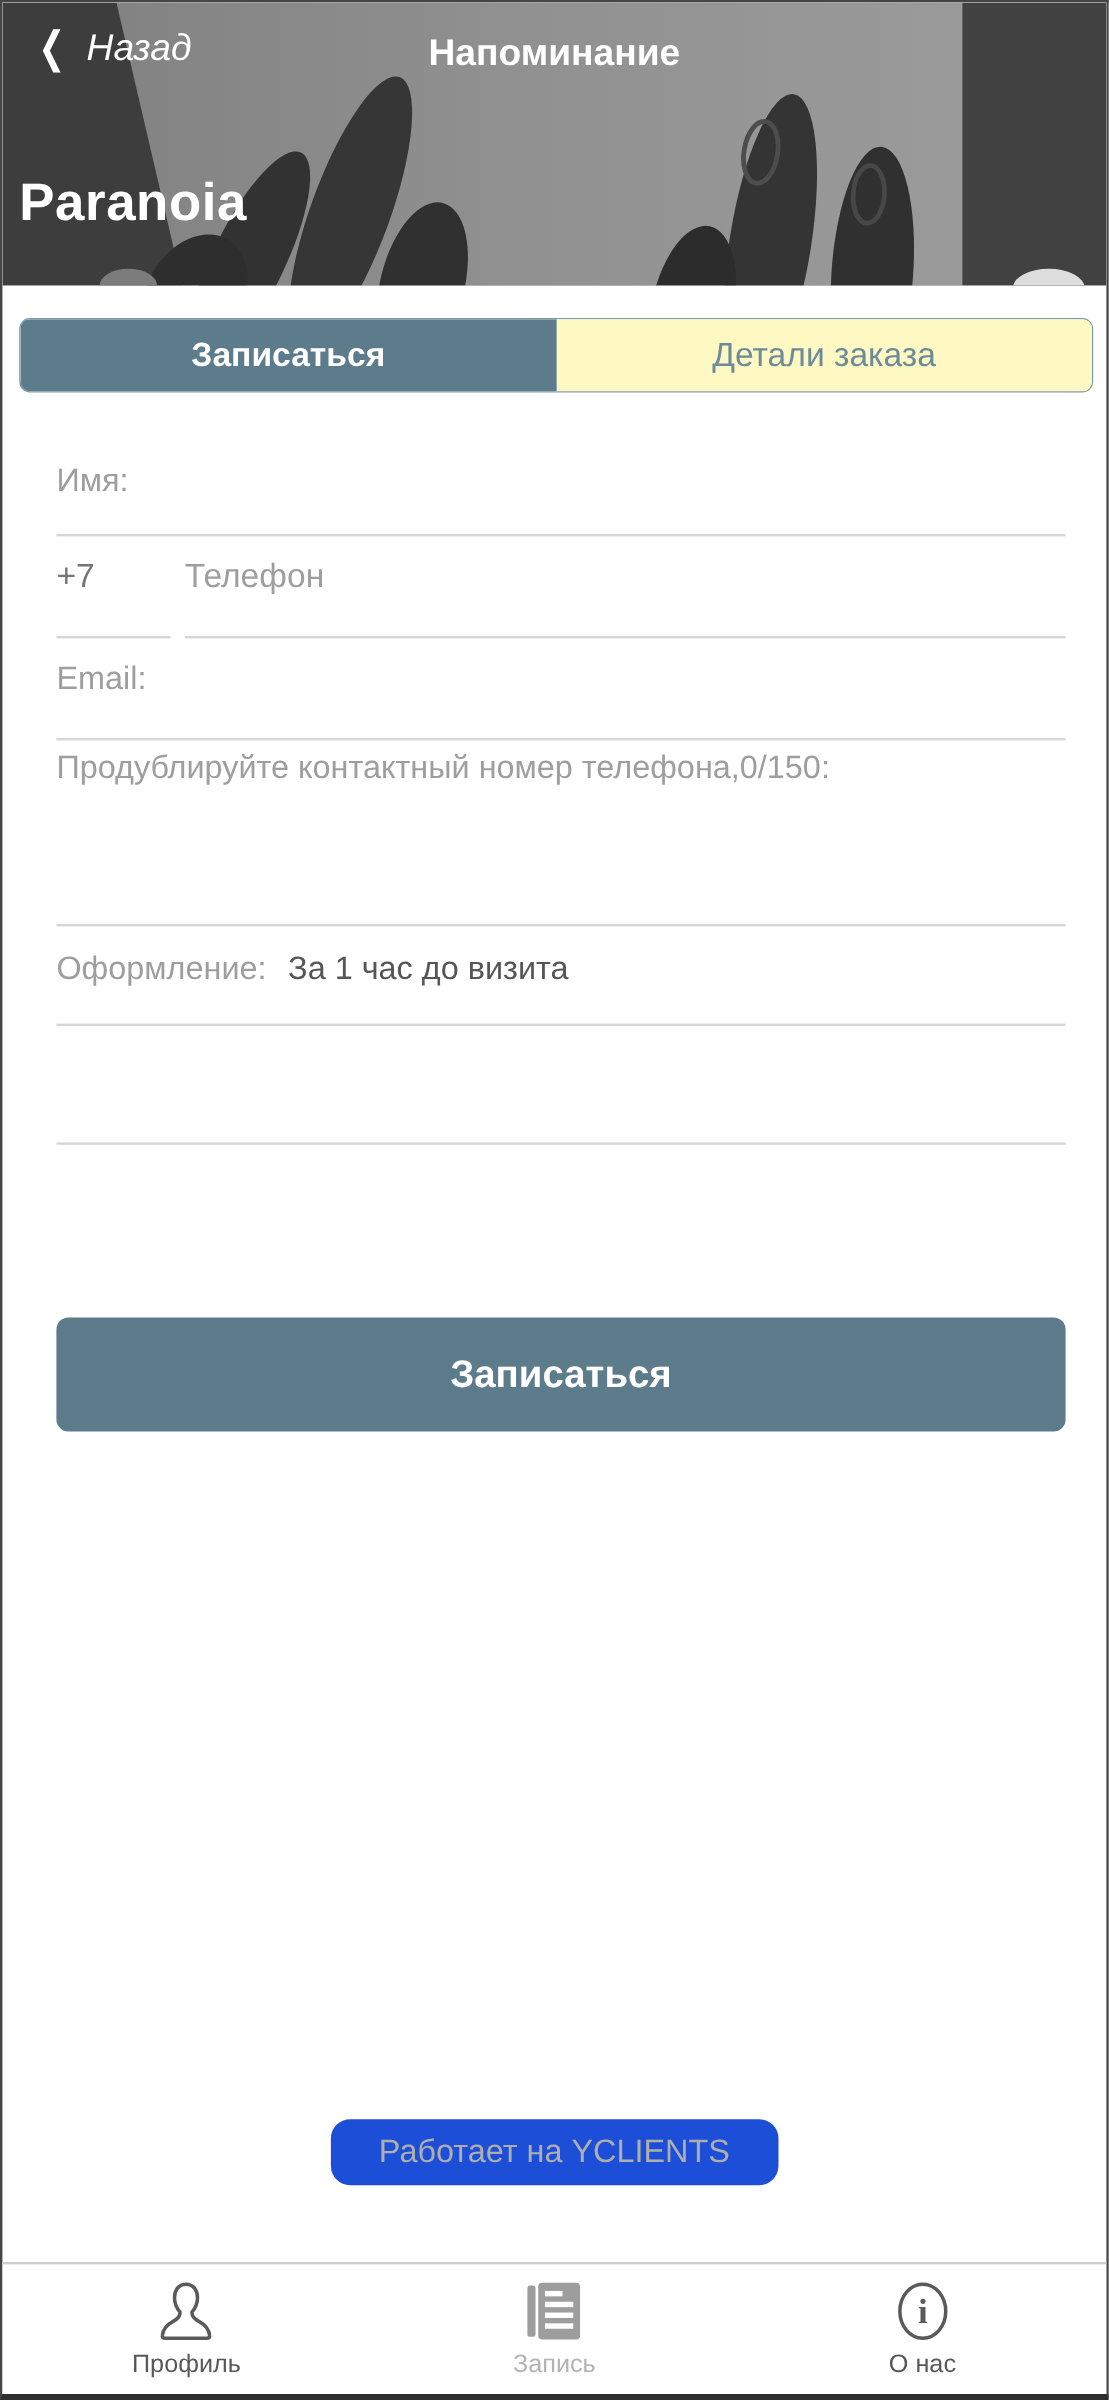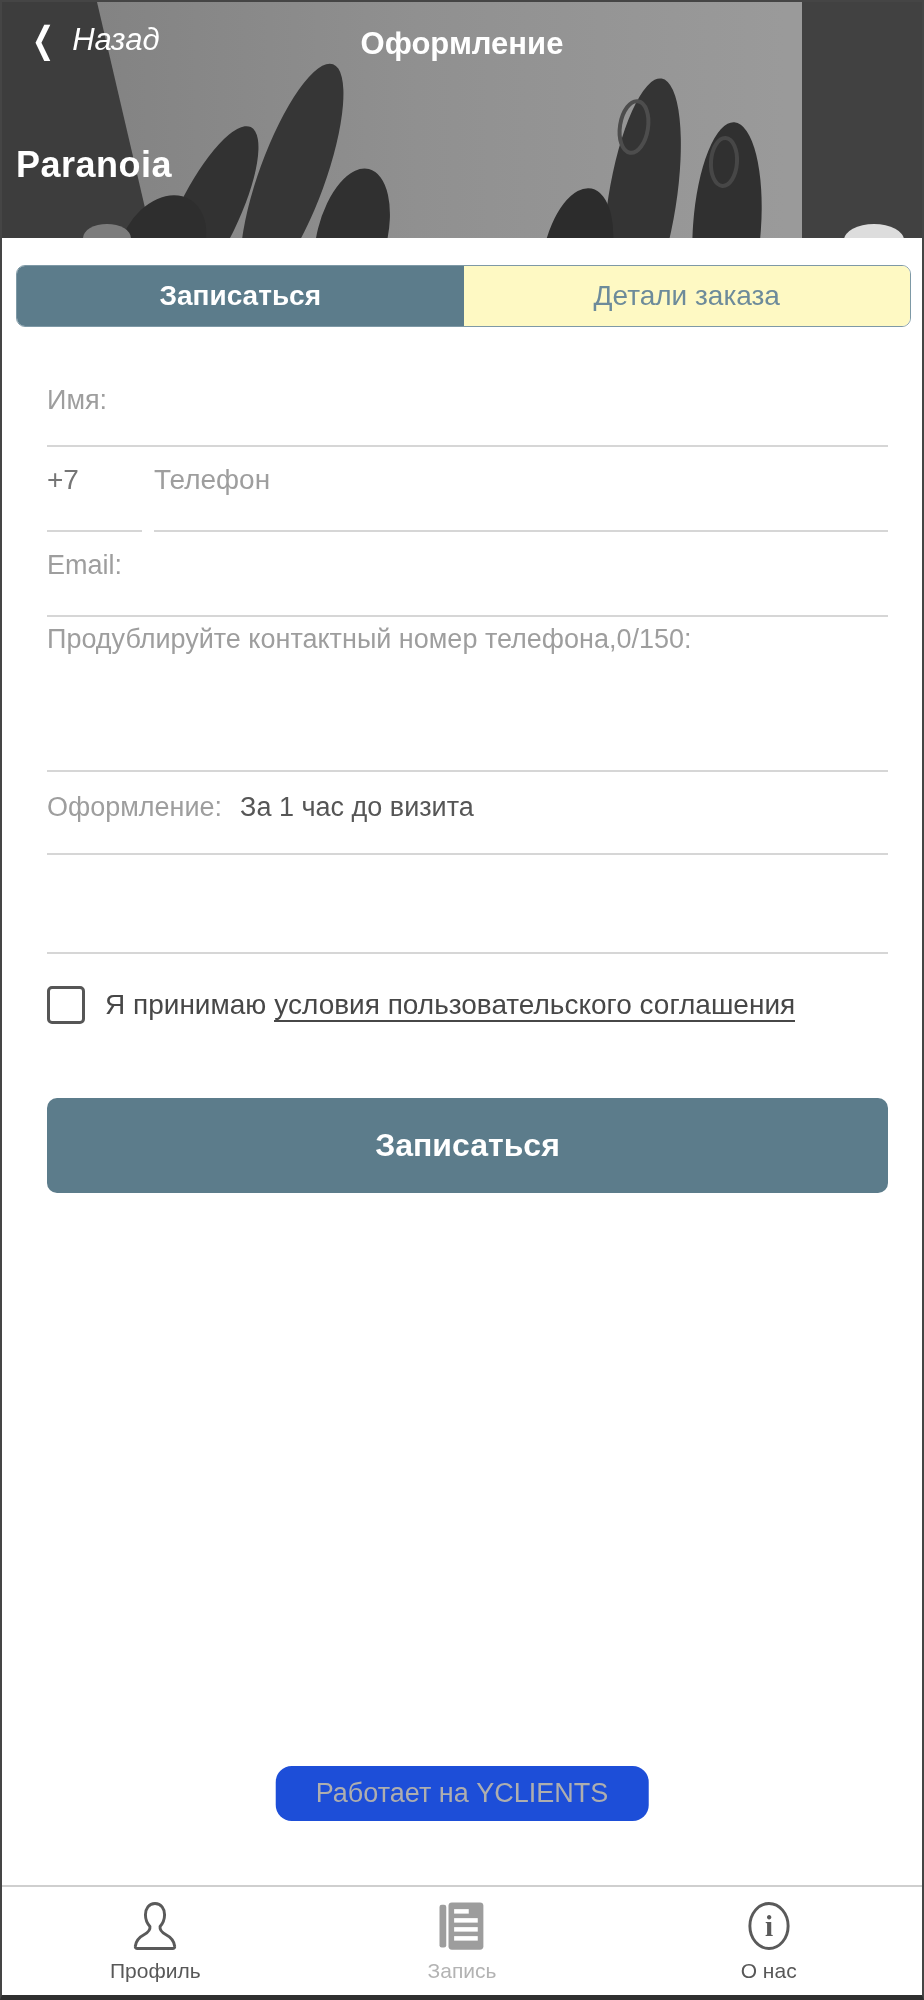--- a/index.html
+++ b/index.html
@@ -7,21 +7,21 @@
     position:relative;width:924px;height:2000px;margin:0 auto;background:#ffffff;
     border:2px solid #454545;border-bottom:5px solid #2f2f2f;box-sizing:border-box;overflow:hidden;
   }
   
   .header{position:absolute;left:0;top:0;width:920px;height:236px;overflow:hidden;background:#8e8e8e;}
   .header svg{position:absolute;left:0;top:0;}
   .back-btn{position:absolute;left:26px;top:20px;display:flex;align-items:center;gap:14px;color:#ffffff;cursor:pointer;}
   .back-chevron{font-size:36px;line-height:36px;font-weight:700;transform:scaleX(.75);}
   .back-label{font-size:31px;font-style:italic;}
   .header-title{position:absolute;left:0;top:24px;width:100%;text-align:center;color:#ffffff;font-size:31px;font-weight:700;}
-  .brand{position:absolute;left:14px;top:142px;color:#ffffff;font-size:36px;font-weight:700;letter-spacing:.5px;}
+  .brand{position:absolute;left:14px;top:142px;color:#ffffff;font-size:44px;font-weight:700;letter-spacing:.5px;}
   
   .tabs{position:absolute;left:14px;right:11px;top:263px;height:62px;display:flex;border:1px solid #7e99a6;border-radius:9px;overflow:hidden;box-sizing:border-box;}
   .tab{flex:1;display:flex;align-items:center;justify-content:center;font-size:28px;cursor:pointer;}
   .tab.active{background:#5c7c8b;color:#ffffff;font-weight:700;}
   .tab.inactive{background:#fef9c3;color:#6d8b9a;}
   
   .flabel{position:absolute;left:45px;font-size:27px;color:#9e9e9e;}
   .fline{position:absolute;left:45px;right:34px;height:2px;background:#d6d6d6;}
   .fline.short{right:auto;width:95px;}
   .fline.indent{left:152px;}
@@ -77,21 +77,21 @@
       <ellipse cx="722" cy="160" rx="13" ry="24" fill="none" stroke="#474747" stroke-width="4" transform="rotate(4 722 160)"></ellipse>
 
       <ellipse cx="105" cy="236" rx="24" ry="14" fill="#7c7c7c"></ellipse>
       <ellipse cx="872" cy="238" rx="30" ry="16" fill="#dddddd"></ellipse>
     </svg>
 
     <div class="back-btn">
       <span class="back-chevron">❮</span>
       <span class="back-label">Назад</span>
     </div>
-    <div class="header-title">Оформление</div>
+    <div class="header-title">Напоминание</div>
     <div class="brand">Paranoia</div>
   </div>
 
   <div class="tabs">
     <div class="tab active">Записаться</div>
     <div class="tab inactive">Детали заказа</div>
   </div>
 
   <div class="flabel" style="top:383px;">Имя:</div>
   <div class="fline" style="top:443px;"></div>
@@ -108,26 +108,20 @@
   <div class="fline" style="top:768px;"></div>
 
   <div class="reminder-row">
     <span class="flabel" style="position:static;">Оформление:</span>
     <span class="fvalue">За 1 час до визита</span>
   </div>
   <div class="fline" style="top:851px;"></div>
 
   <div class="fline" style="top:950px;"></div>
 
-  <div class="agree-row">
-    <div class="checkbox"></div>
-    <div class="agree-text">
-      <span>Я принимаю</span><span class="agree-link">условия пользовательского соглашения</span>
-    </div>
-  </div>
 
   <button class="submit-btn">Записаться</button>
 
   <div class="powered-badge">Работает на YCLIENTS</div>
 
   <div class="bottom-nav">
 
     <div class="nav-item">
       <svg class="nav-icon" viewBox="0 0 48 48">
         <path d="M24 4 c5.5 0 8.5 4.5 8.5 10 c0 4.5 -1.8 8 -4 10.5 c-0.4 3 1.2 5 5 7 c4.8 2.5 7.5 5.5 8 10.5 c0.2 1.5 -0.5 2 -2 2 l-31 0 c-1.5 0 -2.2 -0.5 -2 -2 c0.5 -5 3.2 -8 8 -10.5 c3.8 -2 5.4 -4 5 -7 c-2.2 -2.5 -4 -6 -4 -10.5 c0 -5.5 3 -10 8.5 -10 z" fill="none" stroke="#5a5a5a" stroke-width="2.6"></path>

